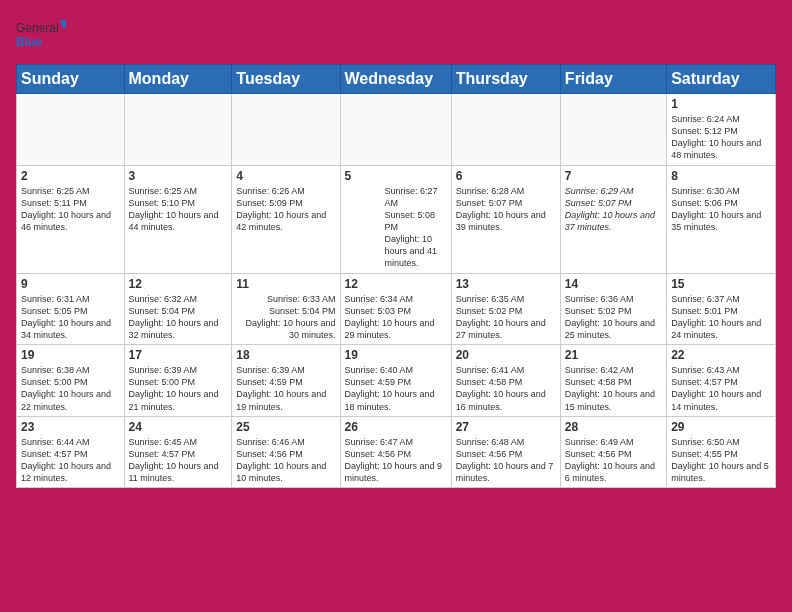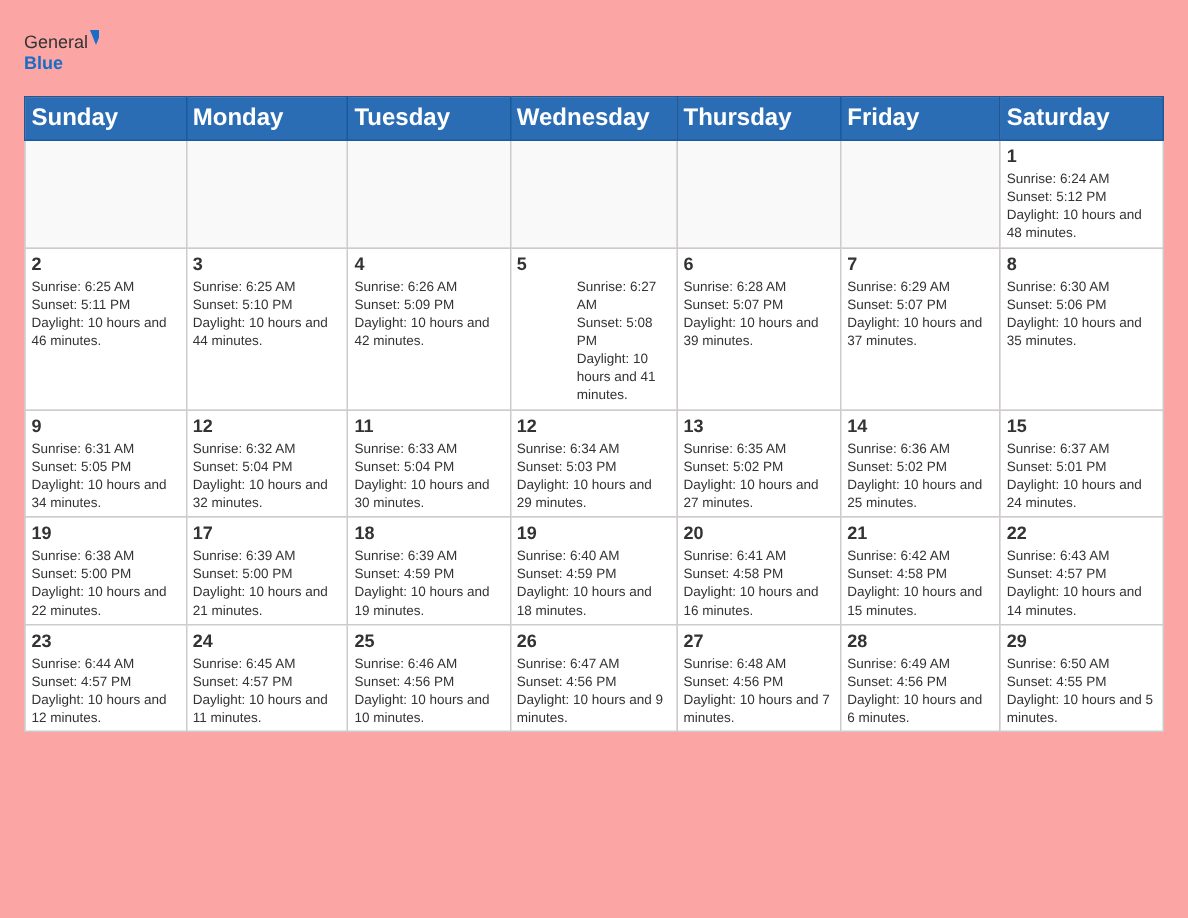--- a/index.html
+++ b/index.html
@@ -6,21 +6,21 @@
     body {
       font-family: Arial, sans-serif;
       background: #fff;
       width: 792px;
       height: 612px;
       overflow: hidden;
     }
     .page {
       width: 792px;
       min-height: 612px;
-      background: #fca5a5;
+      background: #be185d;
       padding: 16px 16px 10px 16px;
     }
     .header {
       display: flex;
       justify-content: space-between;
       align-items: flex-start;
       margin-bottom: 10px;
     }
     .logo {
       display: flex;
@@ -150,21 +150,21 @@
 Daylight: 10 hours and 41 minutes.</div>
           </td>
           <td>
             <span class="day-num">6</span>
             <div class="day-info" style="white-space: pre-line;">Sunrise: 6:28 AM
 Sunset: 5:07 PM
 Daylight: 10 hours and 39 minutes.</div>
           </td>
           <td>
             <span class="day-num">7</span>
-            <div class="day-info" style="white-space: pre-line;">Sunrise: 6:29 AM
+            <div class="day-info" style="white-space: pre-line; font-style: italic;">Sunrise: 6:29 AM
 Sunset: 5:07 PM
 Daylight: 10 hours and 37 minutes.</div>
           </td>
           <td>
             <span class="day-num">8</span>
             <div class="day-info" style="white-space: pre-line;">Sunrise: 6:30 AM
 Sunset: 5:06 PM
 Daylight: 10 hours and 35 minutes.</div>
           </td>
         </tr>
@@ -176,21 +176,21 @@
 Daylight: 10 hours and 34 minutes.</div>
           </td>
           <td>
             <span class="day-num">12</span>
             <div class="day-info" style="white-space: pre-line;">Sunrise: 6:32 AM
 Sunset: 5:04 PM
 Daylight: 10 hours and 32 minutes.</div>
           </td>
           <td>
             <span class="day-num">11</span>
-            <div class="day-info" style="white-space: pre-line;">Sunrise: 6:33 AM
+            <div class="day-info" style="white-space: pre-line; text-align: right;">Sunrise: 6:33 AM
 Sunset: 5:04 PM
 Daylight: 10 hours and 30 minutes.</div>
           </td>
           <td>
             <span class="day-num">12</span>
             <div class="day-info" style="white-space: pre-line;">Sunrise: 6:34 AM
 Sunset: 5:03 PM
 Daylight: 10 hours and 29 minutes.</div>
           </td>
           <td>

